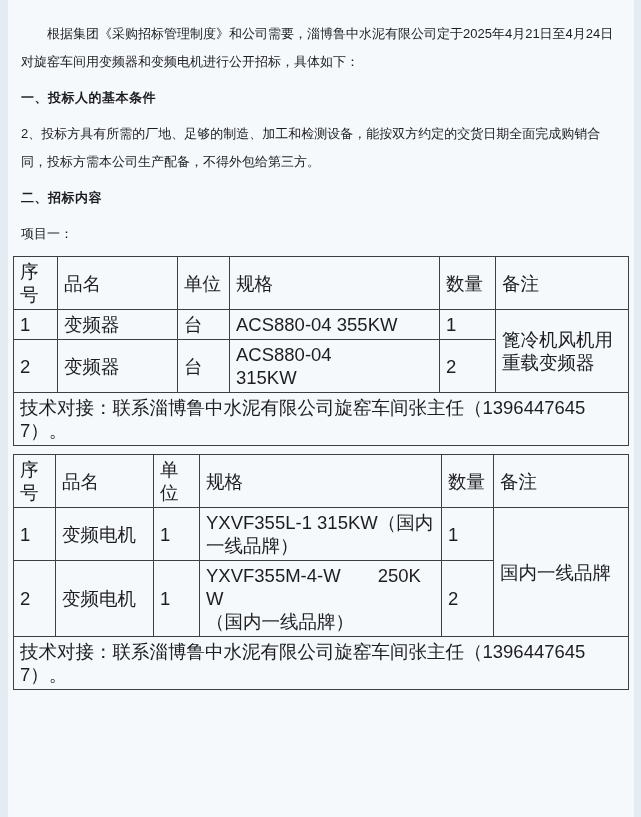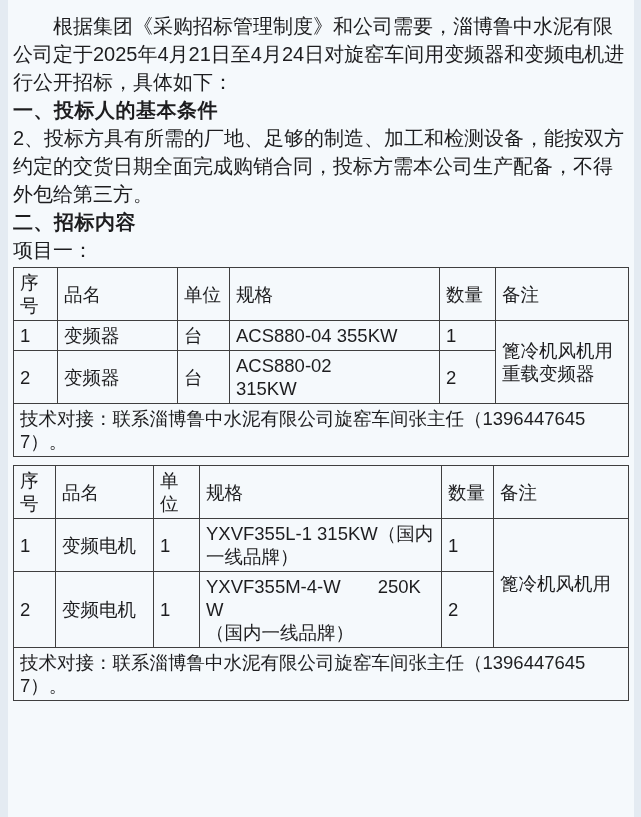--- a/index.html
+++ b/index.html
@@ -10,21 +10,21 @@
     color: #1d1d1f;
     overflow: hidden;
   }
   .page {
     margin: 0 7px 0 8px;
     background: #f5f9fc;
     min-height: 817px;
     padding: 12px 5px 8px 5px;
     box-sizing: border-box;
   }
-  p, h3 { margin: 0; font-size: 20px; line-height: 28px; font-weight: normal; }
+  p, h3 { margin: 8px; font-size: 13px; line-height: 28px; font-weight: normal; }
   h3 { font-weight: 700; letter-spacing: 0.5px; }
   .indent { text-indent: 2em; }
   table {
     width: 100%;
     border-collapse: collapse;
     table-layout: fixed;
     font-size: 18.5px;
     line-height: 23px;
     border-radius: 6px;
   }
@@ -82,21 +82,21 @@
       <td>变频器</td>
       <td>台</td>
       <td class="pre">ACS880-04 355KW</td>
       <td>1</td>
       <td rowspan="2">篦冷机风机用重载变频器</td>
     </tr>
     <tr class="r-d">
       <td>2</td>
       <td>变频器</td>
       <td>台</td>
-      <td class="pre">ACS880-02
+      <td class="pre">ACS880-04
 315KW</td>
       <td>2</td>
     </tr>
     <tr class="foot">
       <td colspan="6">技术对接：联系淄博鲁中水泥有限公司旋窑车间张主任（13964476457）。</td>
     </tr>
   </tbody>
     </table>
 
 
@@ -118,21 +118,21 @@
       <th>数量</th>
       <th>备注</th>
     </tr>
     <tr class="r-d">
       <td>1</td>
       <td>变频电机</td>
       <td>1</td>
       <td class="pre">YXVF355L-1 315KW（国内
 一线品牌）</td>
       <td>1</td>
-      <td rowspan="2">篦冷机风机用</td>
+      <td rowspan="2">国内一线品牌</td>
     </tr>
     <tr class="r-d">
       <td>2</td>
       <td>变频电机</td>
       <td>1</td>
       <td class="pre">YXVF355M-4-W　　250KW
 （国内一线品牌）</td>
       <td>2</td>
     </tr>
     <tr class="foot">

